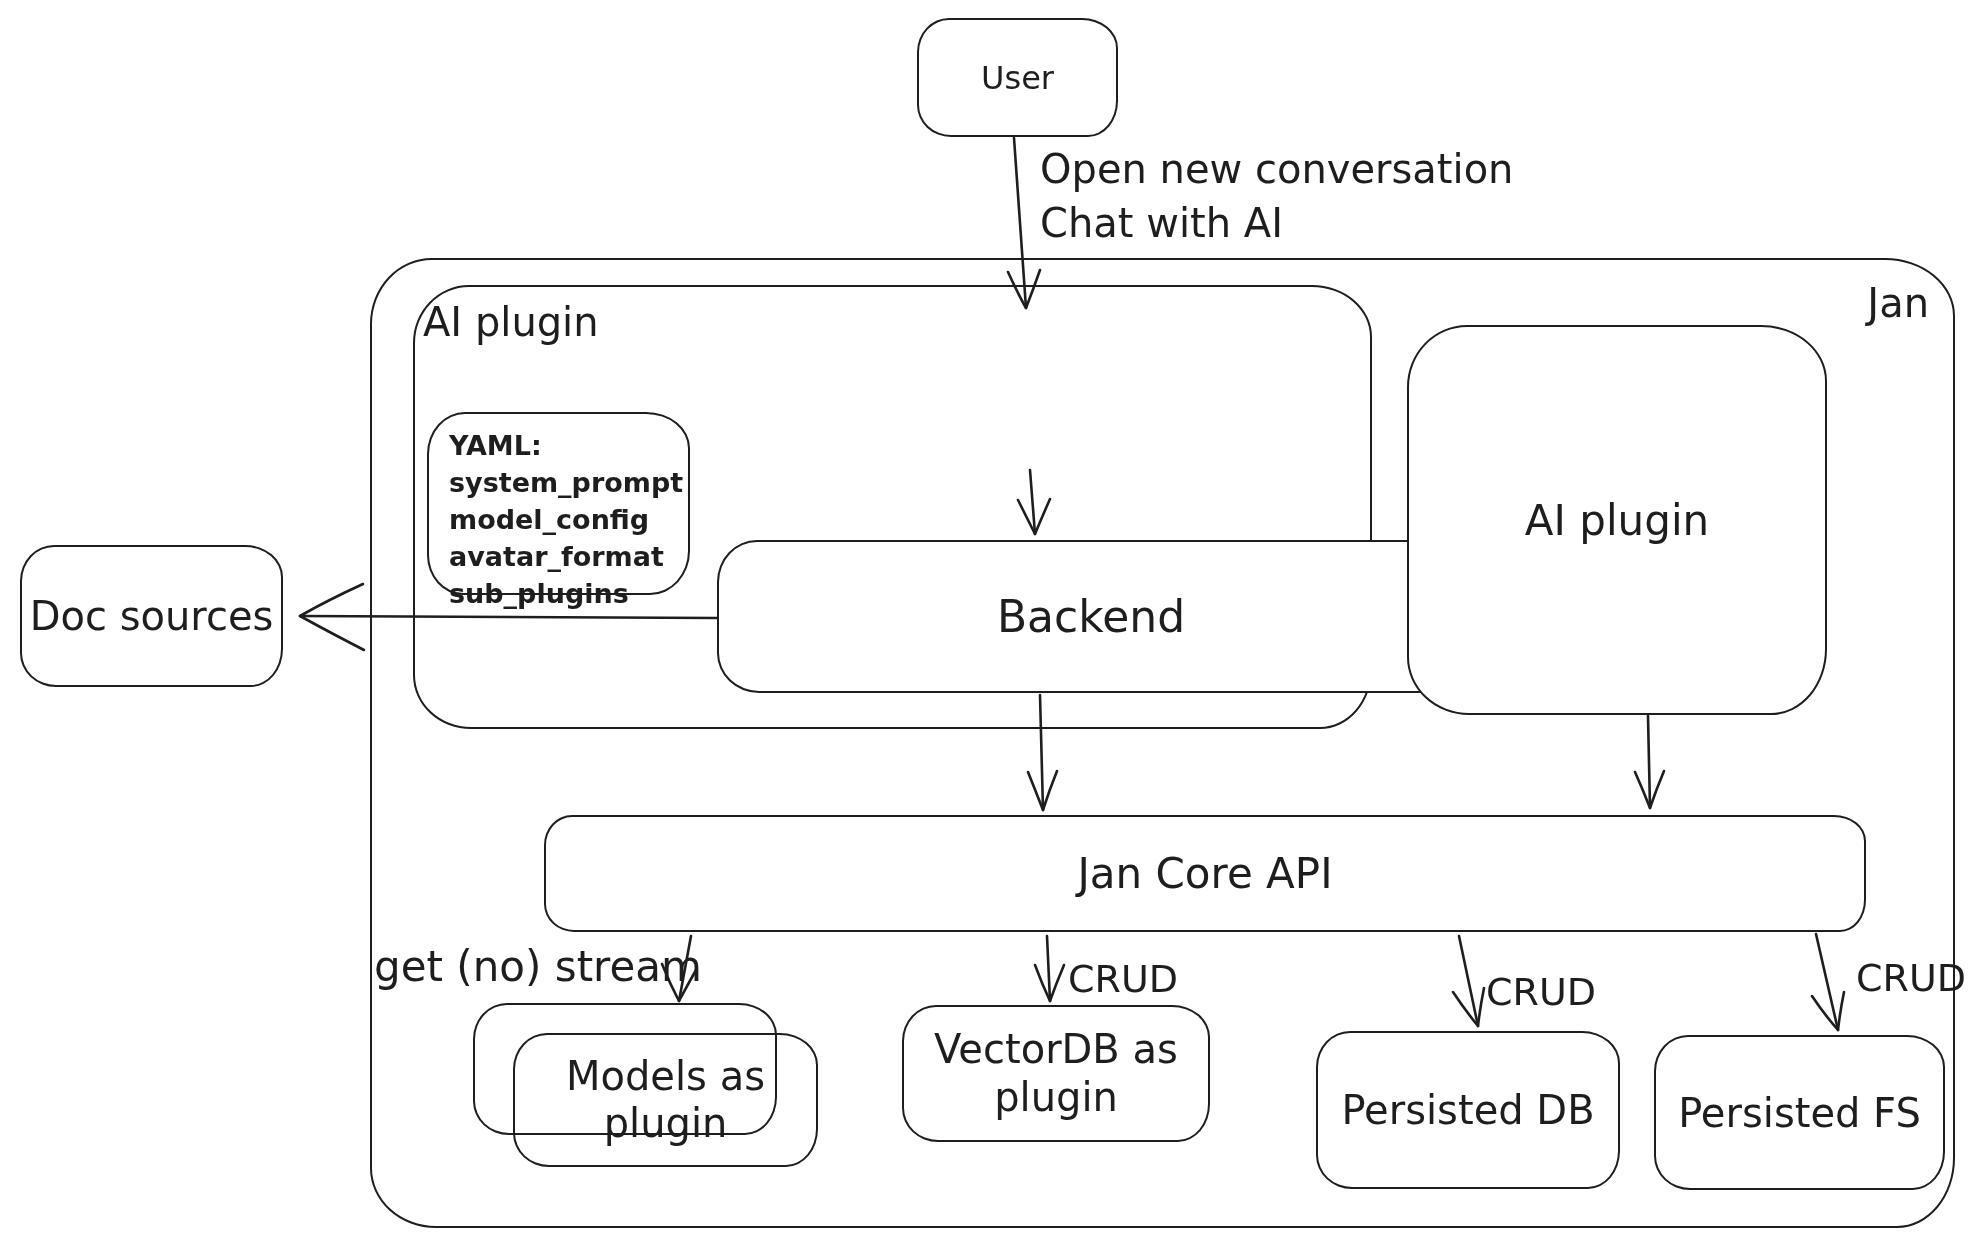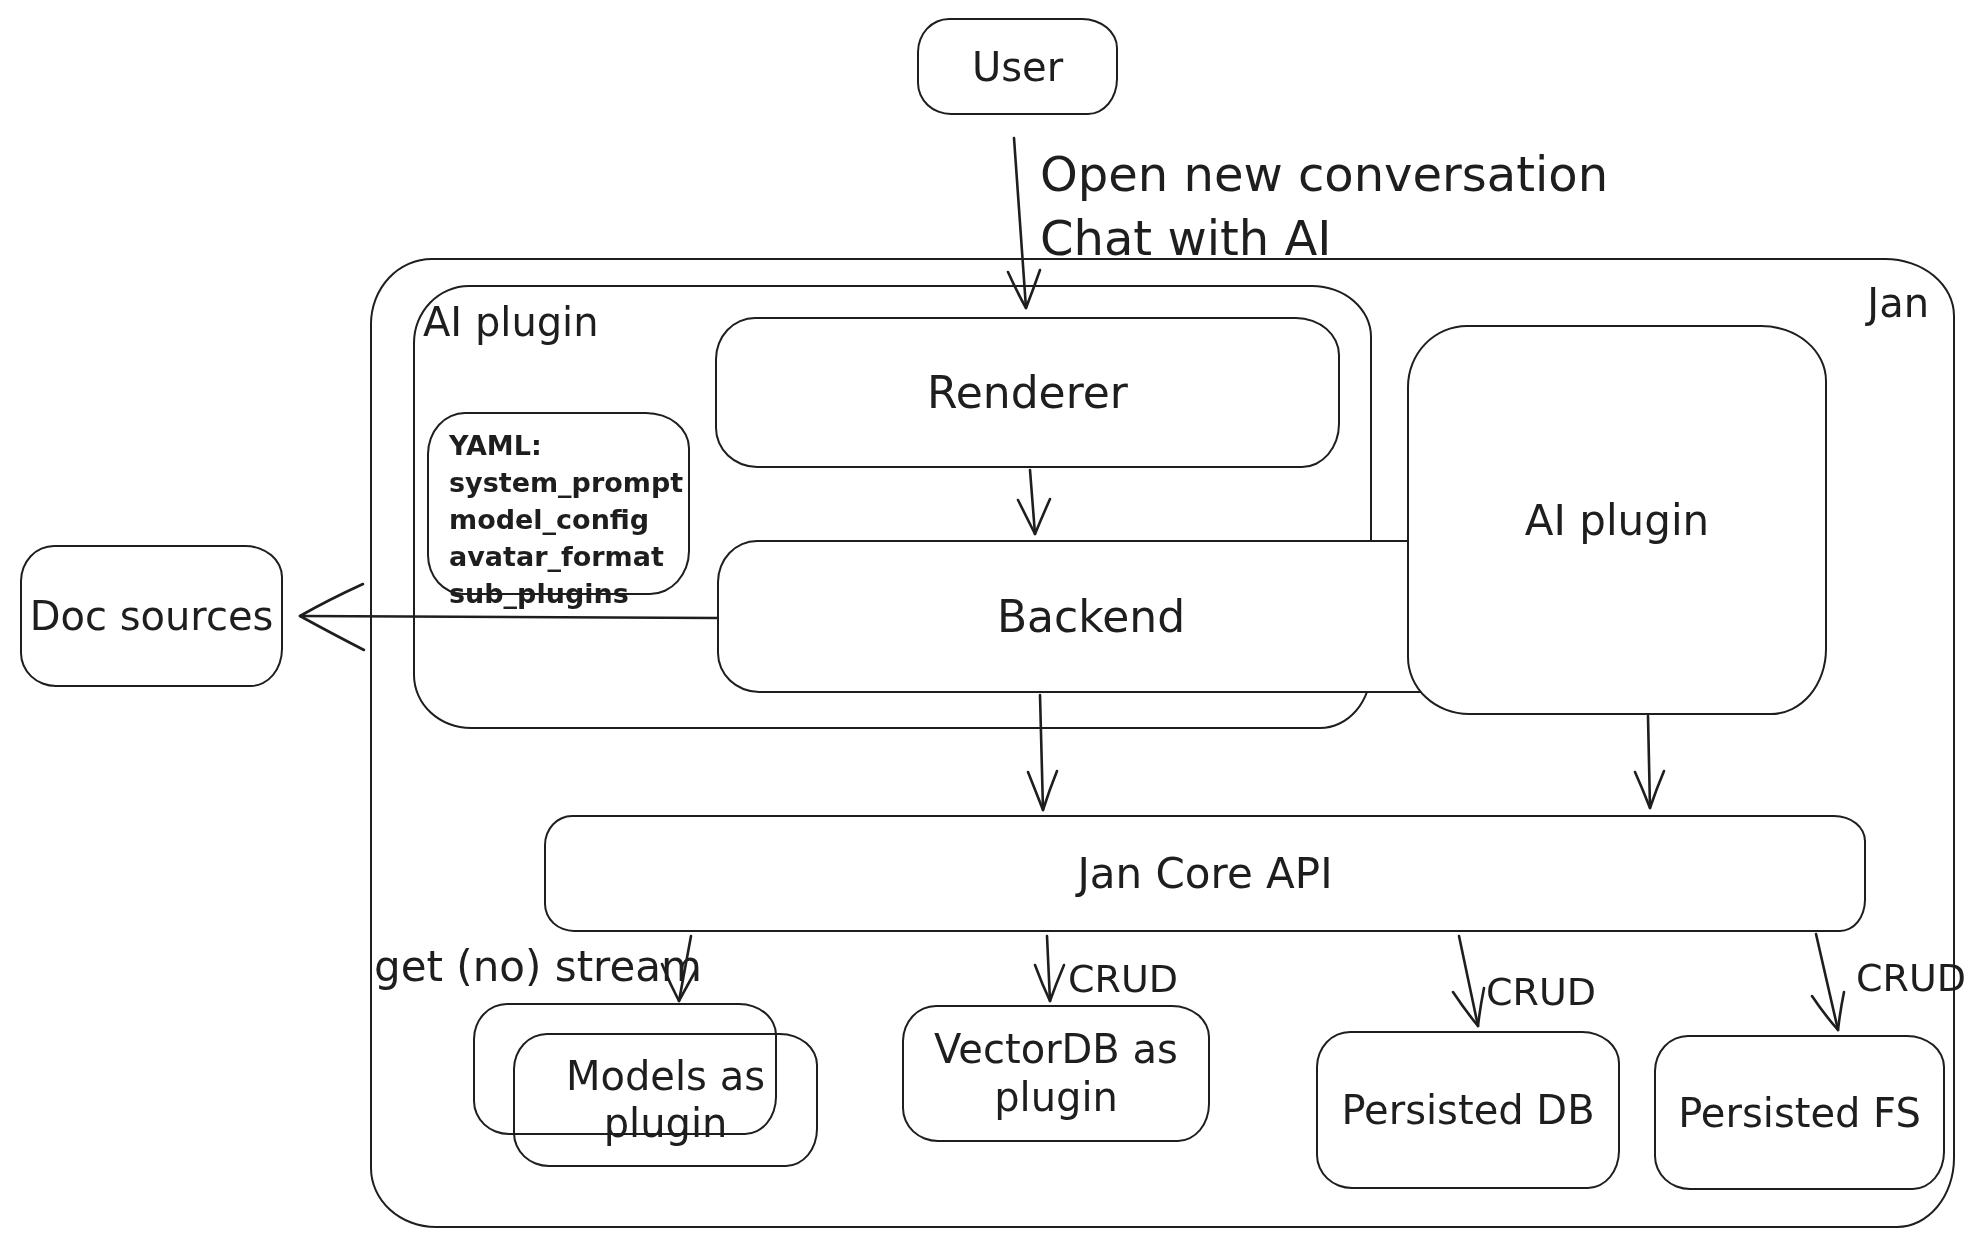--- a/index.html
+++ b/index.html
@@ -28,21 +28,21 @@
     background:#ffffff;
     box-sizing:border-box;
   }
   .corner-label{
     position:absolute;
     font-size:40px;
     white-space:nowrap;
   }
   .free-label{
     position:absolute;
-    font-size:48px;
+    font-size:40px;
     white-space:nowrap;
     color:#1e1e1e;
   }
   .two-line{line-height:1.18;}
   svg.arrows{
     position:absolute;
     left:0;top:0;
     pointer-events:none;
   }
   .yaml-note{
@@ -72,27 +72,24 @@
   </div>
 
   <div class="yaml-note" style="left:427px;top:412px;width:263px;height:183px;">
     <div>YAML:</div>
     <div>system_prompt</div>
     <div>model_config</div>
     <div>avatar_format</div>
     <div>sub_plugins</div>
   </div>
 
-  <div class="box" style="left:917px;top:18px;width:201px;height:97px;font-size:40px;border-radius:32px 36px 30px 34px / 34px 30px 36px 32px;">
+  <div class="box" style="left:917px;top:18px;width:201px;height:119px;font-size:32px;border-radius:32px 36px 30px 34px / 34px 30px 36px 32px;">
     <span>User</span>
   </div>
 
-  <div class="box" style="left:715px;top:317px;width:625px;height:151px;font-size:44px;border-radius:40px 44px 38px 42px / 42px 38px 44px 40px;">
-    <span>Renderer</span>
-  </div>
 
   <div class="box" style="left:717px;top:540px;width:748px;height:153px;font-size:44px;border-radius:40px 44px 38px 42px / 42px 38px 44px 40px;">
     <span>Backend</span>
   </div>
 
   <div class="box" style="left:1407px;top:325px;width:420px;height:390px;font-size:42px;border-radius:60px 66px 56px 62px / 62px 56px 66px 58px;">
     <span>AI plugin</span>
   </div>
 
   <div class="box" style="left:20px;top:545px;width:263px;height:142px;font-size:40px;border-radius:34px 38px 32px 36px / 36px 32px 38px 34px;">

